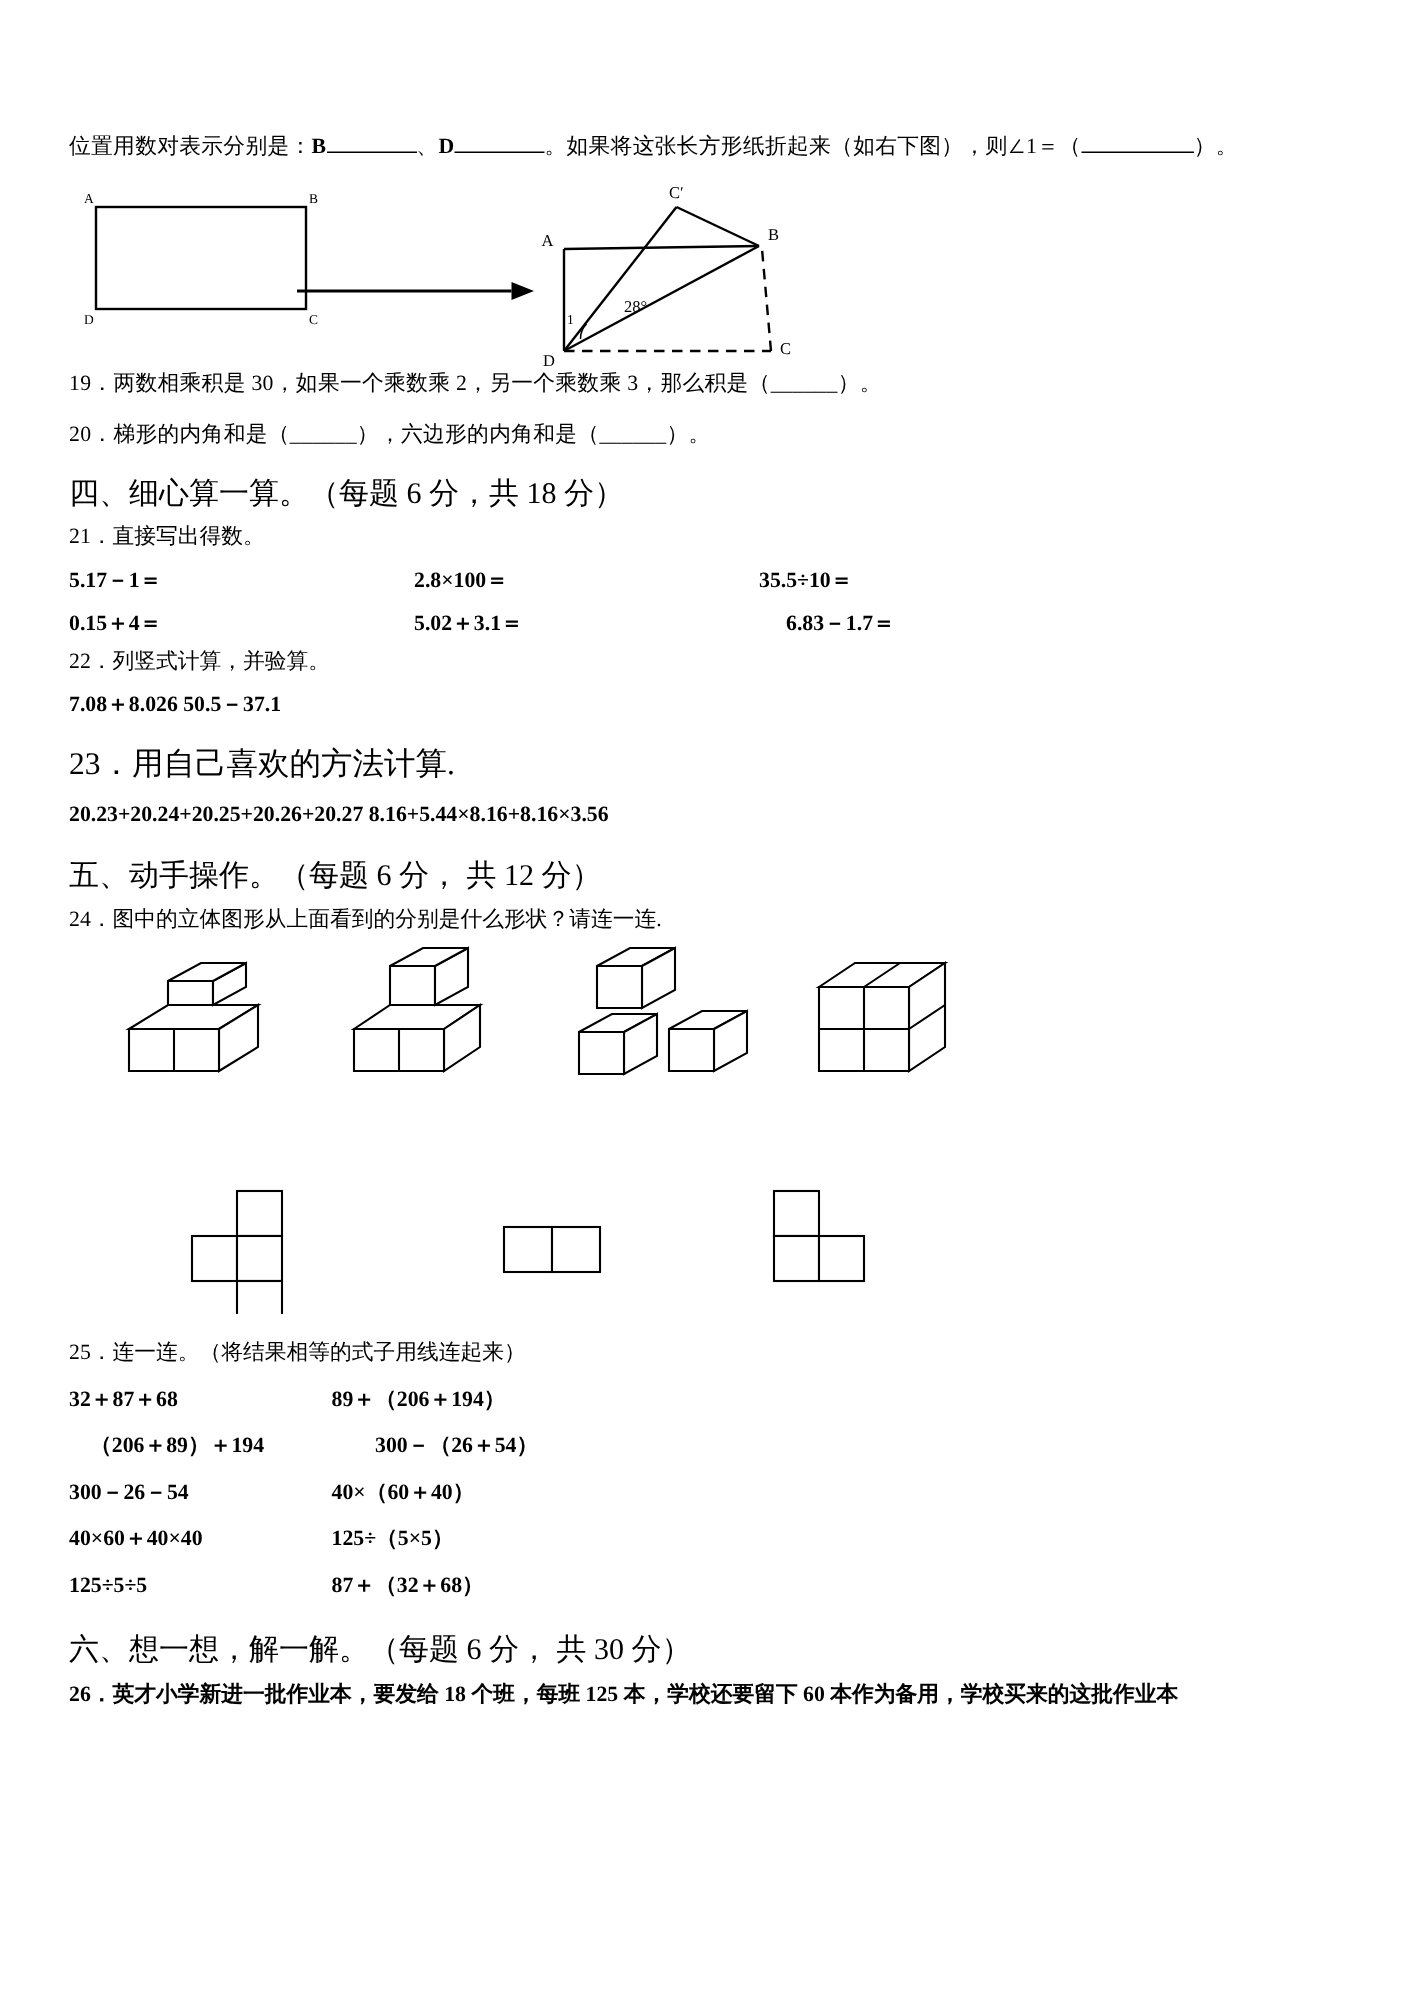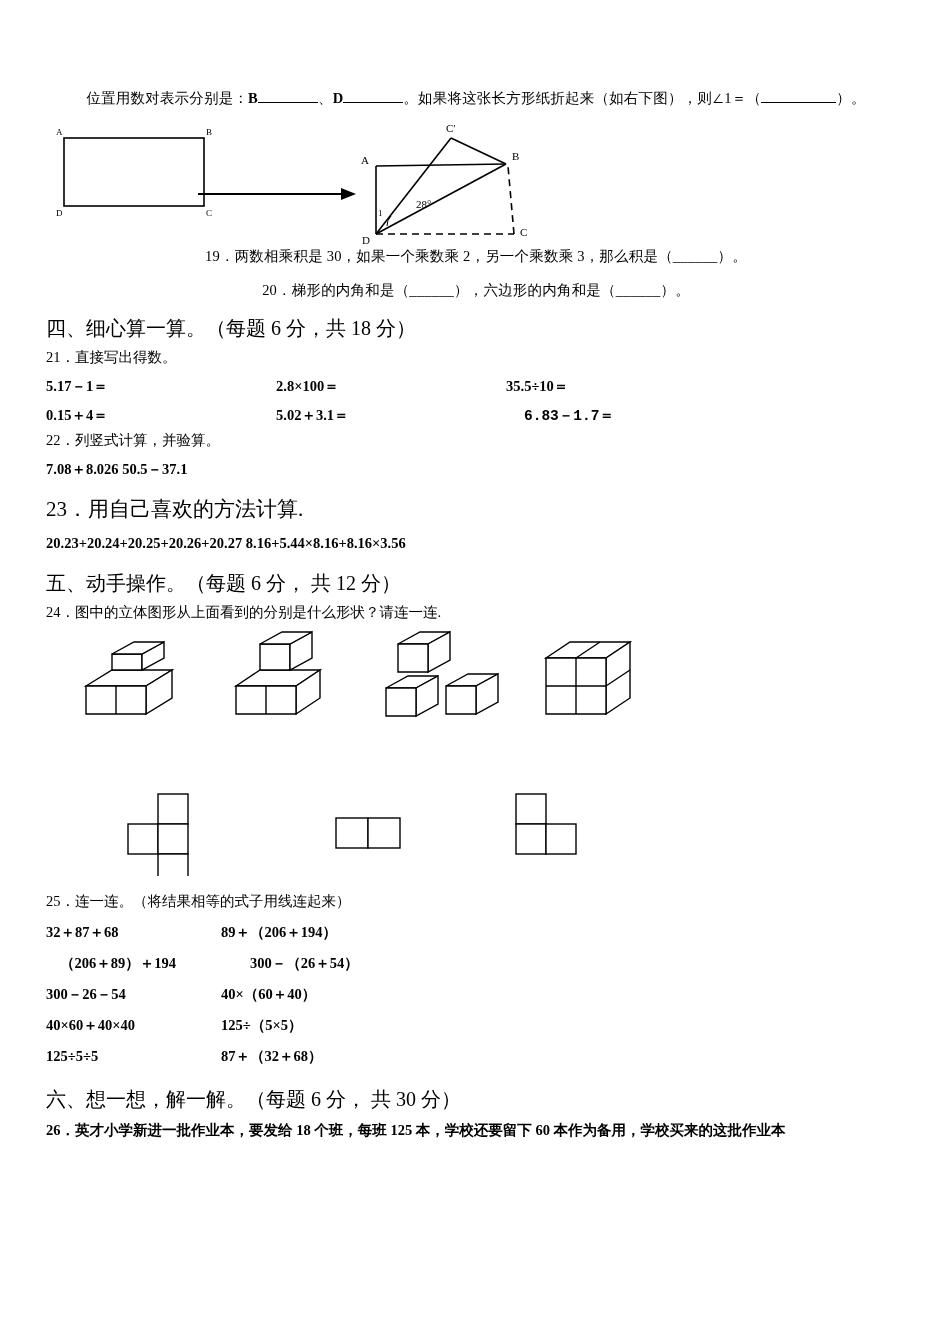--- a/index.html
+++ b/index.html
@@ -26,35 +26,34 @@
     position: absolute;
     left: 46px;
     top: 88px;
     width: 860px;
   }
   .line {
     font-size: 14.5px;
     line-height: 1.5;
     margin: 0 0 6px 0;
     letter-spacing: 0.2px;
-    text-align: center;
   }
   .bold { font-weight: bold; }
   .sub-q {
     font-size: 14.5px;
     margin: 6px 0 4px 0;
   }
   .calc-row {
     display: flex;
     font-weight: bold;
     font-size: 14.5px;
     margin: 10px 0 0 0;
   }
   .calc-cell { width: 230px; }
-  .calc-cell.indent { padding-left: 18px; font-family: Liberation Mono, monospace; }
+  .calc-cell.indent { padding-left: 18px; }
   .mono-bold {
     font-weight: bold;
     font-size: 14.5px;
   }
   .big {
     font-size: 21px;
   }
   .fig-row {
     position: relative;
     height: 130px;

